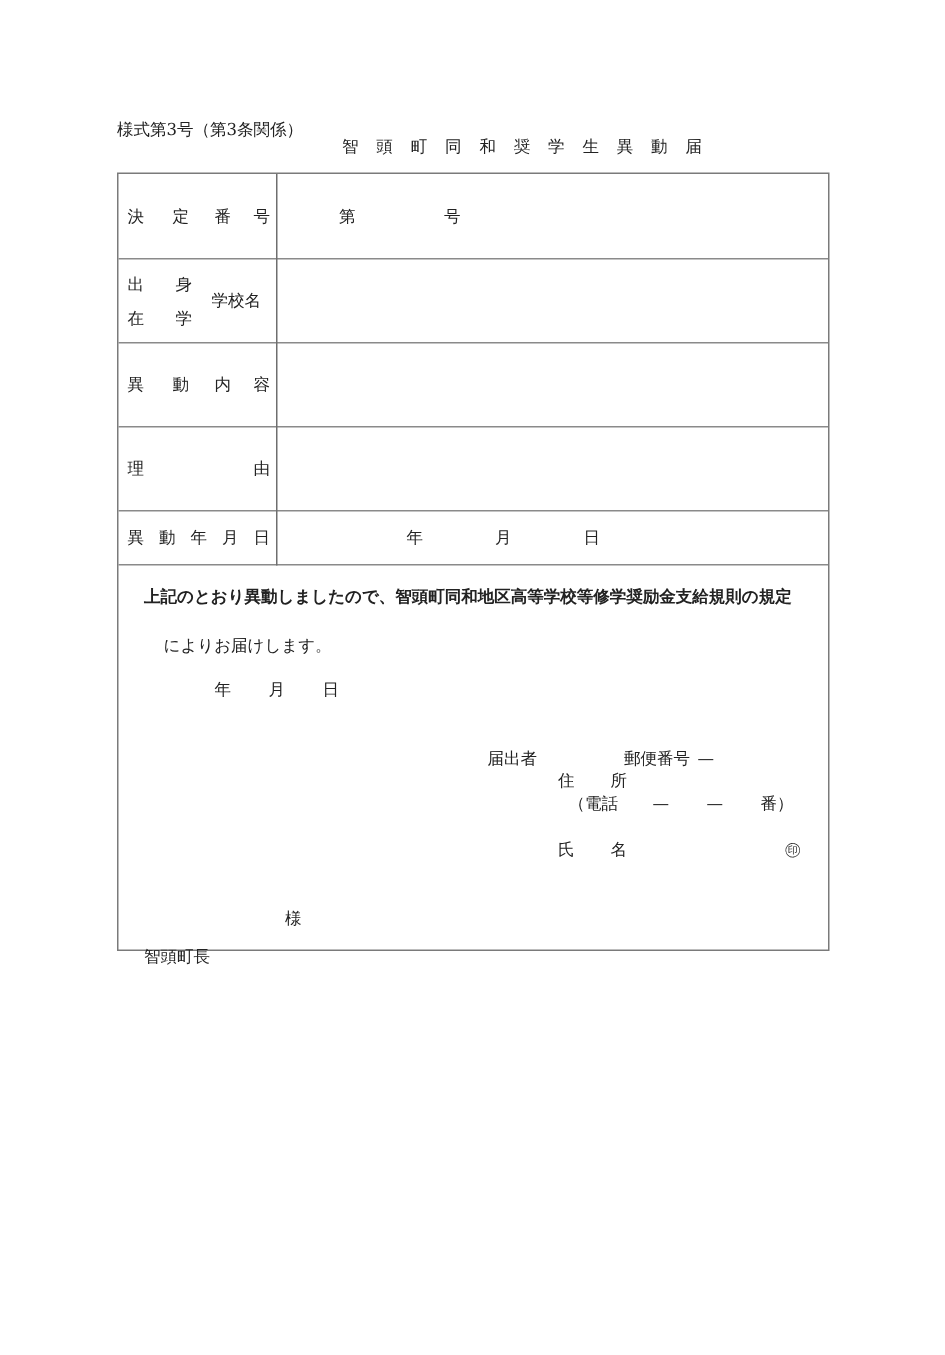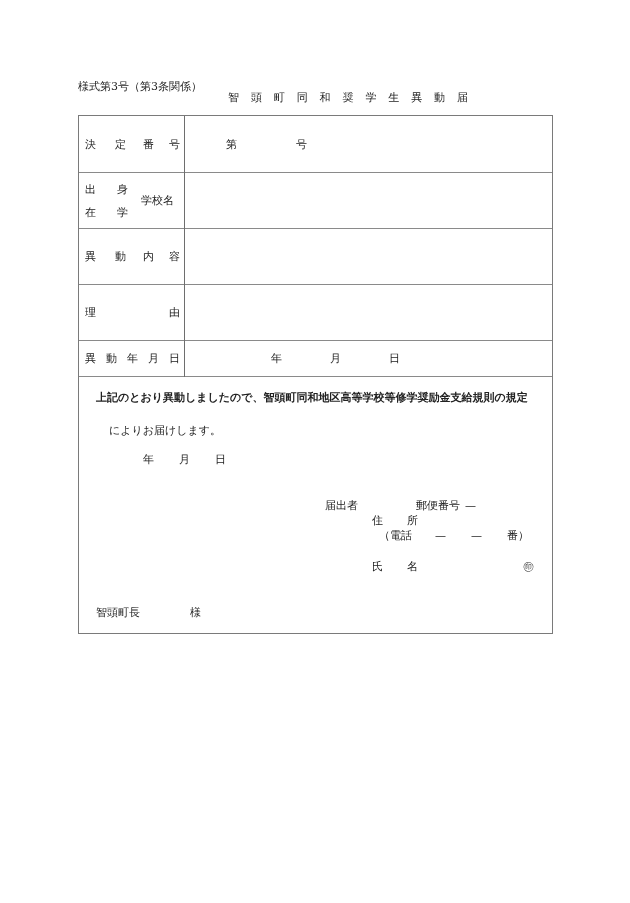--- a/index.html
+++ b/index.html
@@ -112,17 +112,17 @@
       <span class="lbl" style="left:356px; top:414px;">—</span>
       <span class="lbl" style="left:392px; top:414px;">—</span>
       <span class="lbl" style="left:428px; top:414px;">番）</span>
 
       <span class="lbl" style="left:293px; top:445px;">氏</span>
       <span class="lbl" style="left:328px; top:445px;">名</span>
       <span class="lbl" style="left:444px; top:445px;">㊞</span>
     </div>
 
     <div>
-      <span class="lbl" style="left:17px; top:491px;">智頭町長</span>
+      <span class="lbl" style="left:17px; top:516px;">智頭町長</span>
       <span class="lbl" style="left:111px; top:491px;">様</span>
     </div>
   </div>
 </div>
 
 </body></html>

